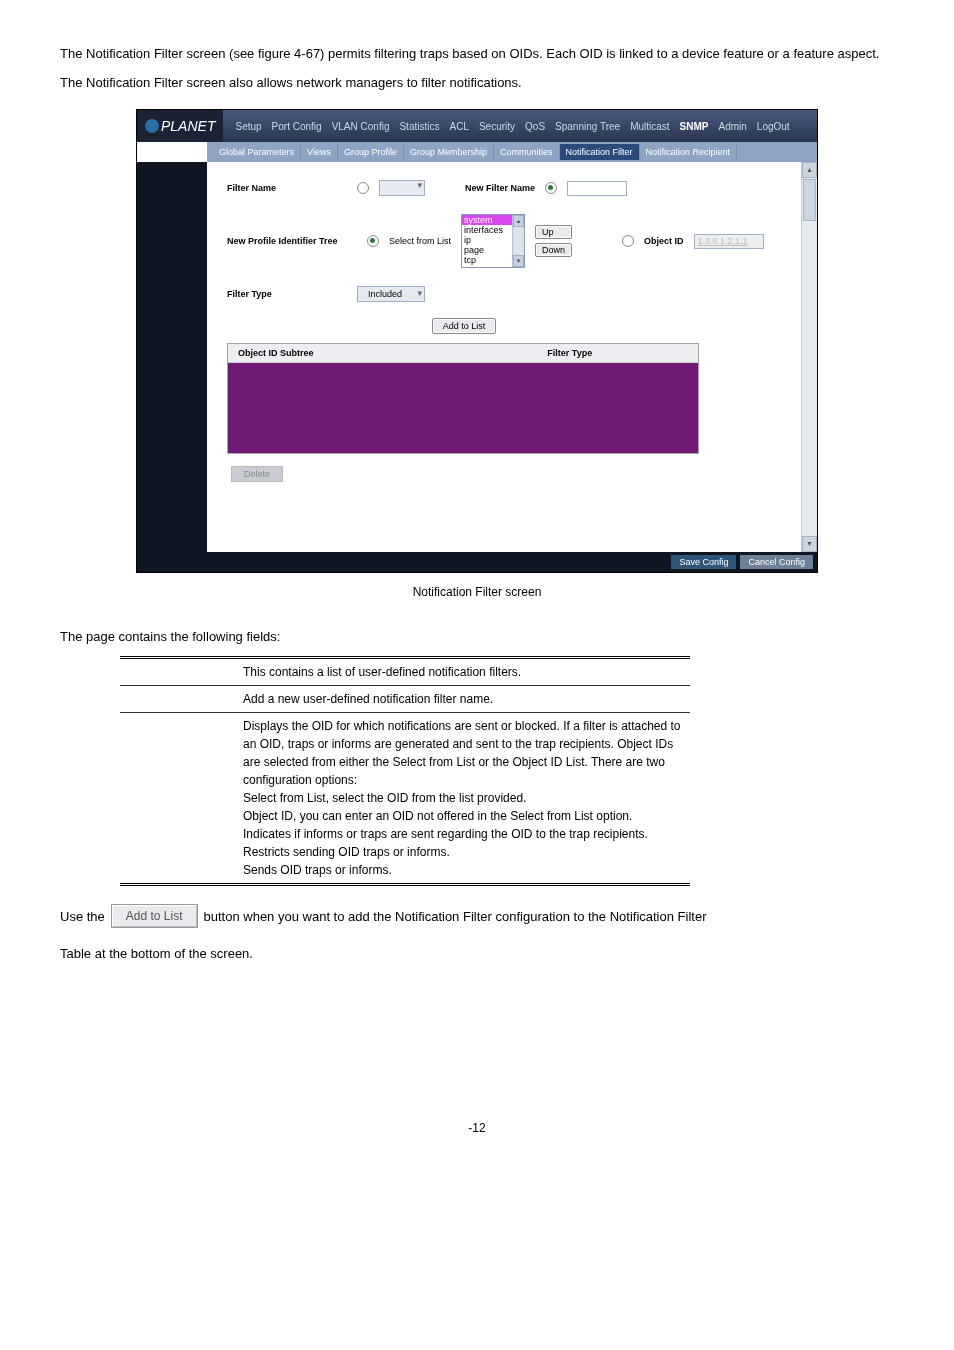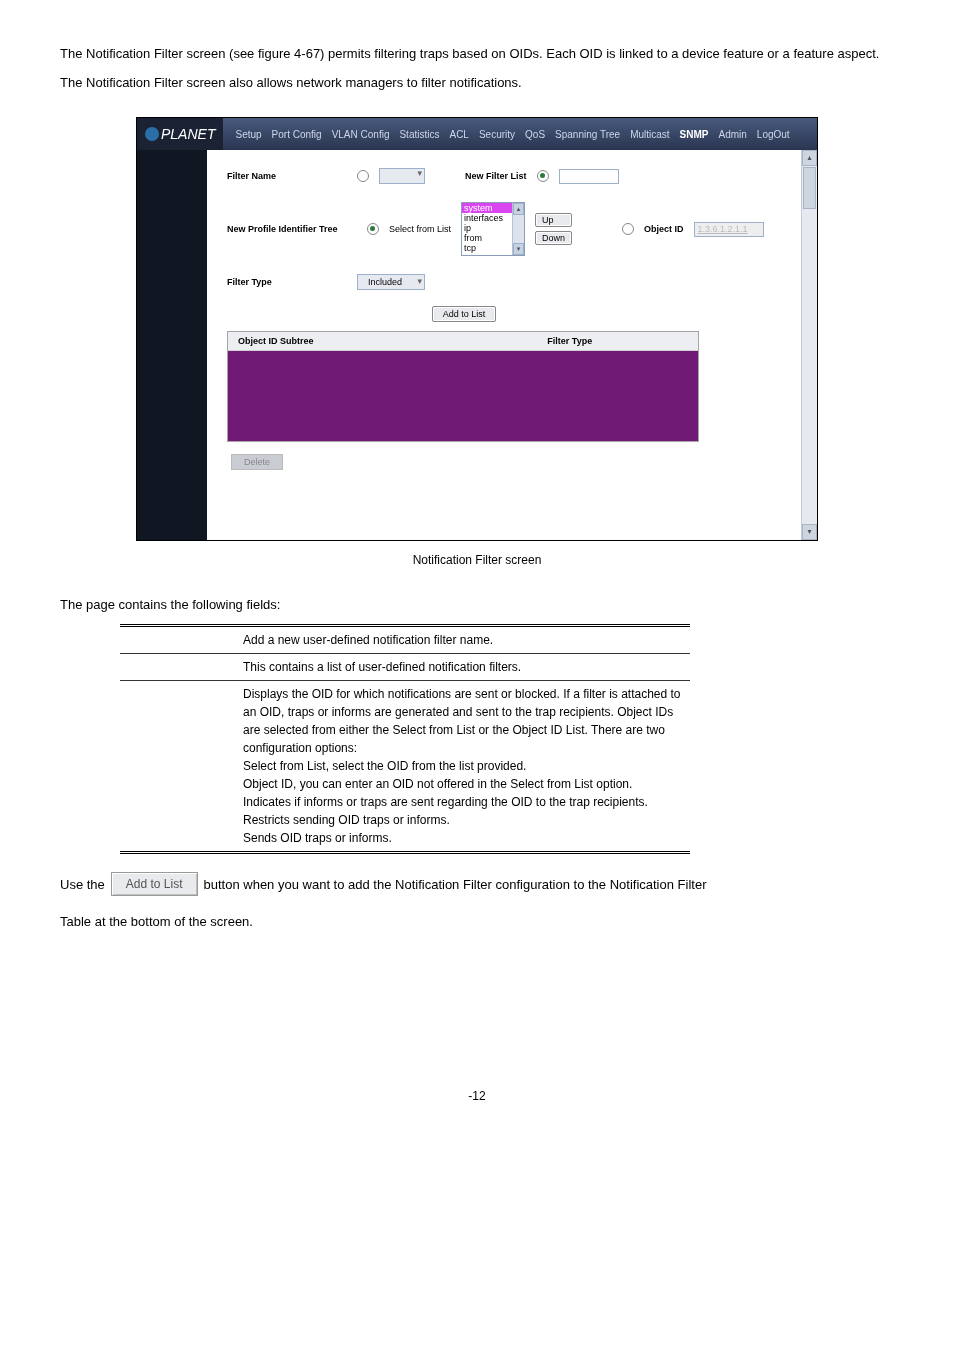--- a/index.html
+++ b/index.html
@@ -5,21 +5,21 @@
   body {
     margin: 0;
     padding: 40px 60px;
     font-family: Arial, Helvetica, sans-serif;
     font-size: 13px;
     color: #000;
     background: #fff;
   }
   .intro {
     line-height: 2.2;
-    margin-bottom: 20px;
+    margin-bottom: 12px;
   }
   .screenshot {
     width: 680px;
     margin: 12px auto;
     border: 1px solid #000;
     font-size: 10px;
   }
   .ss-header {
     background: #3a4a6a;
     background: linear-gradient(#485a7e, #2a3550);
@@ -256,44 +256,53 @@
       <span>ACL</span>
       <span>Security</span>
       <span>QoS</span>
       <span>Spanning Tree</span>
       <span>Multicast</span>
       <span class="active">SNMP</span>
       <span>Admin</span>
       <span>LogOut</span>
     </div>
   </div>
+  <div class="subnav">
+    <span>Global Parameters</span>
+    <span>Views</span>
+    <span>Group Profile</span>
+    <span>Group Membership</span>
+    <span>Communities</span>
+    <span class="active">Notification Filter</span>
+    <span>Notification Recipient</span>
+  </div>
   <div class="ss-body">
     <div class="ss-left"></div>
     <div class="ss-main">
 
       <div class="row">
         <span class="lbl">Filter Name</span>
         <span style="width:50px"></span>
         <span class="radio-circle"></span>
         <span class="fake-select"></span>
         <span style="width:20px"></span>
-        <span class="lbl" style="min-width:auto">New Filter List</span>
+        <span class="lbl" style="min-width:auto">New Filter Name</span>
         <span class="radio-circle sel"></span>
         <span class="fake-input"></span>
       </div>
 
       <div class="row" style="align-items:center;">
         <span class="lbl" style="min-width:130px">New Profile Identifier Tree</span>
         <span class="radio-circle sel"></span>
         <span>Select from List</span>
         <div class="listbox">
           <div class="item sel">system</div>
           <div class="item">interfaces</div>
           <div class="item">ip</div>
-          <div class="item">from</div>
+          <div class="item">page</div>
           <div class="item">tcp</div>
           <div class="scroll">
             <div class="arrow">▴</div>
             <div style="position:absolute;bottom:0;left:0;right:0;">
               <div class="arrow">▾</div>
             </div>
           </div>
         </div>
         <div class="updown">
           <span class="btn">Up</span>
@@ -325,32 +334,36 @@
       <span class="btn-del">Delete</span>
     </div>
     <div class="ss-scrollbar">
       <div>
         <div class="sarrow">▴</div>
         <div class="sthumb"></div>
       </div>
       <div class="sarrow">▾</div>
     </div>
   </div>
+  <div class="ss-footer">
+    <span class="fbtn save">Save Config</span>
+    <span class="fbtn cancel">Cancel Config</span>
+  </div>
 </div>
 
 <div class="caption">Notification Filter screen</div>
 
 <div class="fields-intro">The page contains the following fields:</div>
 
 <div class="fields-table">
   <div class="ftrow">
+    <div class="fdesc">This contains a list of user-defined notification filters.</div>
+  </div>
+  <div class="ftrow">
     <div class="fdesc">Add a new user-defined notification filter name.</div>
-  </div>
-  <div class="ftrow">
-    <div class="fdesc">This contains a list of user-defined notification filters.</div>
   </div>
   <div class="ftrow">
     <div class="fdesc" style="white-space:pre-line">Displays the OID for which notifications are sent or blocked. If a filter is attached to an OID, traps or informs are generated and sent to the trap recipients. Object IDs are selected from either the Select from List or the Object ID List. There are two configuration options:
 Select from List, select the OID from the list provided.
 Object ID, you can enter an OID not offered in the Select from List option.
 Indicates if informs or traps are sent regarding the OID to the trap recipients.
 Restricts sending OID traps or informs.
 Sends OID traps or informs.</div>
   </div>
 </div>

